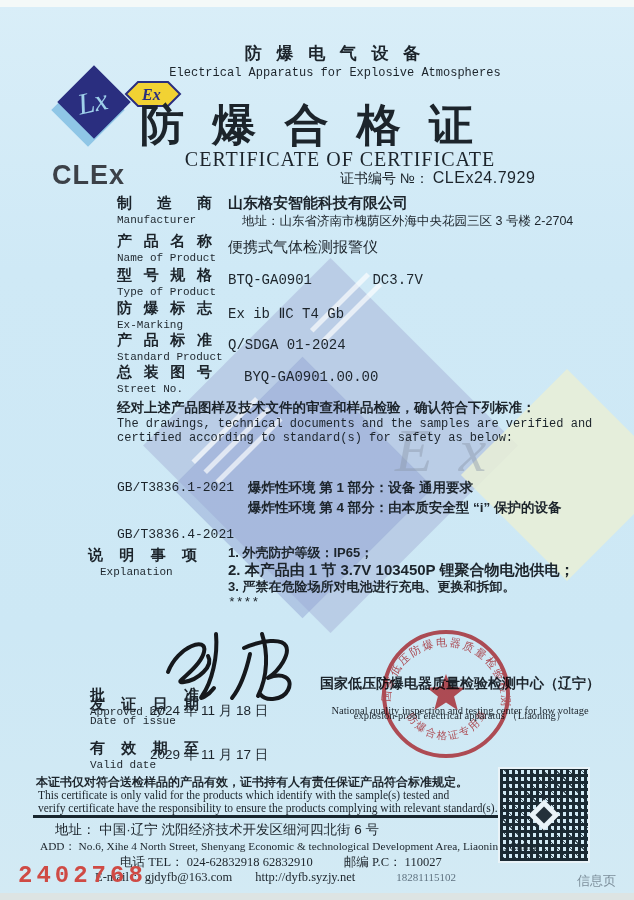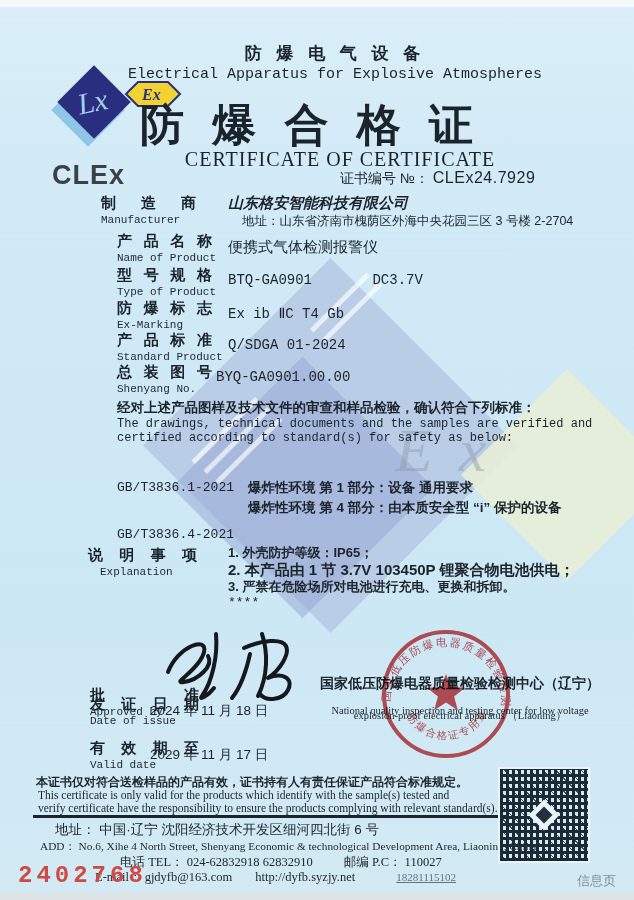--- a/index.html
+++ b/index.html
@@ -52,37 +52,37 @@
     <svg class="abs" style="left:34px;top:56px;" width="150" height="105" viewBox="0 0 150 105">
       <rect x="28" y="28" width="52" height="52" transform="rotate(45 54 54)" fill="#8fc6e6"></rect>
       <rect x="34" y="20" width="52" height="52" transform="rotate(45 60 46)" fill="#2a2e7f"></rect>
       <text x="44" y="56" font-size="30" font-style="italic" fill="#9fd0ea" transform="rotate(-12 58 48)" style="font-family:'Liberation Serif',serif;">Lx</text>
       <polygon points="92,38 104,26 134,26 146,38 134,50 104,50" fill="#f2d233" stroke="#2a2e7f" stroke-width="2"></polygon>
       <text x="108" y="44" font-size="16" font-style="italic" font-weight="bold" fill="#2a2e7f" style="font-family:'Liberation Serif',serif;">Ex</text>
     </svg>
     <div class="abs" style="left:52px;top:160px;font-size:27px;font-weight:700;color:#3c4148;letter-spacing:1px;">CLEx</div>
 
     <div class="abs cn-b" style="left:165px;top:42px;width:340px;text-align:center;font-size:17px;letter-spacing:5px;">防 爆 电 气 设 备</div>
-    <div class="abs mono" style="left:120px;top:66px;width:430px;text-align:center;font-size:15px;">Electrical Apparatus for Explosive Atmospheres</div>
+    <div class="abs mono" style="left:120px;top:66px;width:430px;text-align:center;font-size:12px;">Electrical Apparatus for Explosive Atmospheres</div>
     <div class="abs cn-b" style="left:140px;top:96px;width:400px;text-align:left;font-size:44px;letter-spacing:8px;">防 爆 合 格 证</div>
     <div class="abs serif" style="left:140px;top:148px;width:400px;text-align:center;font-size:20px;letter-spacing:1px;">CERTIFICATE OF CERTIFICATE</div>
 
     <div class="abs" style="left:340px;top:169px;font-size:14px;">
       <span>证书编号 №：</span>
       <span style="font-weight:400;font-size:16px;letter-spacing:.5px;">CLEx24.7929</span>
     </div>
   </div>
 
   <div>
 
-    <div class="abs" style="left:101px;top:194px;">
+    <div class="abs" style="left:117px;top:194px;">
       <div class="jlabel">制 造 商</div>
       <div class="enlab mono">Manufacturer</div>
     </div>
-    <div class="abs fieldval cn-b" style="left:228px;top:194px;font-style:italic;">山东格安智能科技有限公司</div>
+    <div class="abs fieldval cn-b" style="left:228px;top:194px;">山东格安智能科技有限公司</div>
     <div class="abs" style="left:242px;top:213px;font-size:12.5px;">地址：山东省济南市槐荫区外海中央花园三区 3 号楼 2-2704</div>
 
     <div class="abs" style="left:117px;top:232px;">
       <div class="jlabel">产 品 名 称</div>
       <div class="enlab mono">Name of Product</div>
     </div>
     <div class="abs fieldval" style="left:228px;top:238px;">便携式气体检测报警仪</div>
 
     <div class="abs" style="left:117px;top:266px;">
       <div class="jlabel">型 号 规 格</div>
@@ -100,23 +100,23 @@
     <div class="abs mono" style="left:228px;top:305px;font-size:14px;">Ex ib ⅡC T4 Gb</div>
 
     <div class="abs" style="left:117px;top:331px;">
       <div class="jlabel">产 品 标 准</div>
       <div class="enlab mono">Standard Product</div>
     </div>
     <div class="abs mono" style="left:228px;top:337px;font-size:14px;">Q/SDGA 01-2024</div>
 
     <div class="abs" style="left:117px;top:363px;">
       <div class="jlabel">总 装 图 号</div>
-      <div class="enlab mono">Shenyang No.</div>
-    </div>
-    <div class="abs mono" style="left:216px;top:369px;font-size:14px;">BYQ-GA0901.00.00</div>
+      <div class="enlab mono">Street No.</div>
+    </div>
+    <div class="abs mono" style="left:244px;top:369px;font-size:14px;">BYQ-GA0901.00.00</div>
   </div>
 
   <div>
     <div class="abs cn-b" style="left:117px;top:399px;font-size:13.5px;">经对上述产品图样及技术文件的审查和样品检验，确认符合下列标准：</div>
     <div class="abs mono" style="left:117px;top:417px;font-size:12px;">The drawings, technical documents and the samples are verified and</div>
     <div class="abs mono" style="left:117px;top:431px;font-size:12px;">certified according to standard(s) for safety as below:</div>
   </div>
 
   <div>
     <div class="abs mono" style="left:117px;top:480px;font-size:13px;">GB/T3836.1-2021</div>
@@ -198,21 +198,21 @@
   <div>
     <div class="abs" style="left:55px;top:821px;font-size:13.5px;">地址： 中国·辽宁 沈阳经济技术开发区细河四北街 6 号</div>
     <div class="abs serif" style="left:40px;top:839px;font-size:11.3px;">ADD： No.6, Xihe 4 North Street, Shenyang Economic &amp; technological Development Area, Liaoning, China</div>
     <div class="abs serif" style="left:120px;top:854px;font-size:12.5px;">
       <span>电话 TEL： 024-62832918 62832910</span>
       <span style="margin-left:28px;">邮编 P.C： 110027</span>
     </div>
     <div class="abs serif" style="left:95px;top:869px;font-size:12.5px;">
       <span>E-mail： gjdyfb@163.com</span>
       <span style="margin-left:20px;">http://dyfb.syzjy.net</span>
-      <span class="serif" style="margin-left:38px;font-size:11px;color:#5f7280;text-decoration:underline;">18281115102</span>
+      <span class="serif" style="margin-left:38px;font-size:11px;color:#5f7280;">18281115102</span>
     </div>
 
     <div class="abs qr" style="left:498px;top:767px;">
       <span class="core">
           <i></i>
         </span>
     </div>
 
     <div class="abs mono" style="left:18px;top:862px;font-size:24px;font-weight:600;color:#cf4a44;letter-spacing:4px;">2402768</div>
     <div class="abs" style="left:577px;top:872px;font-size:13px;color:#7d8f9b;">信息页</div>

